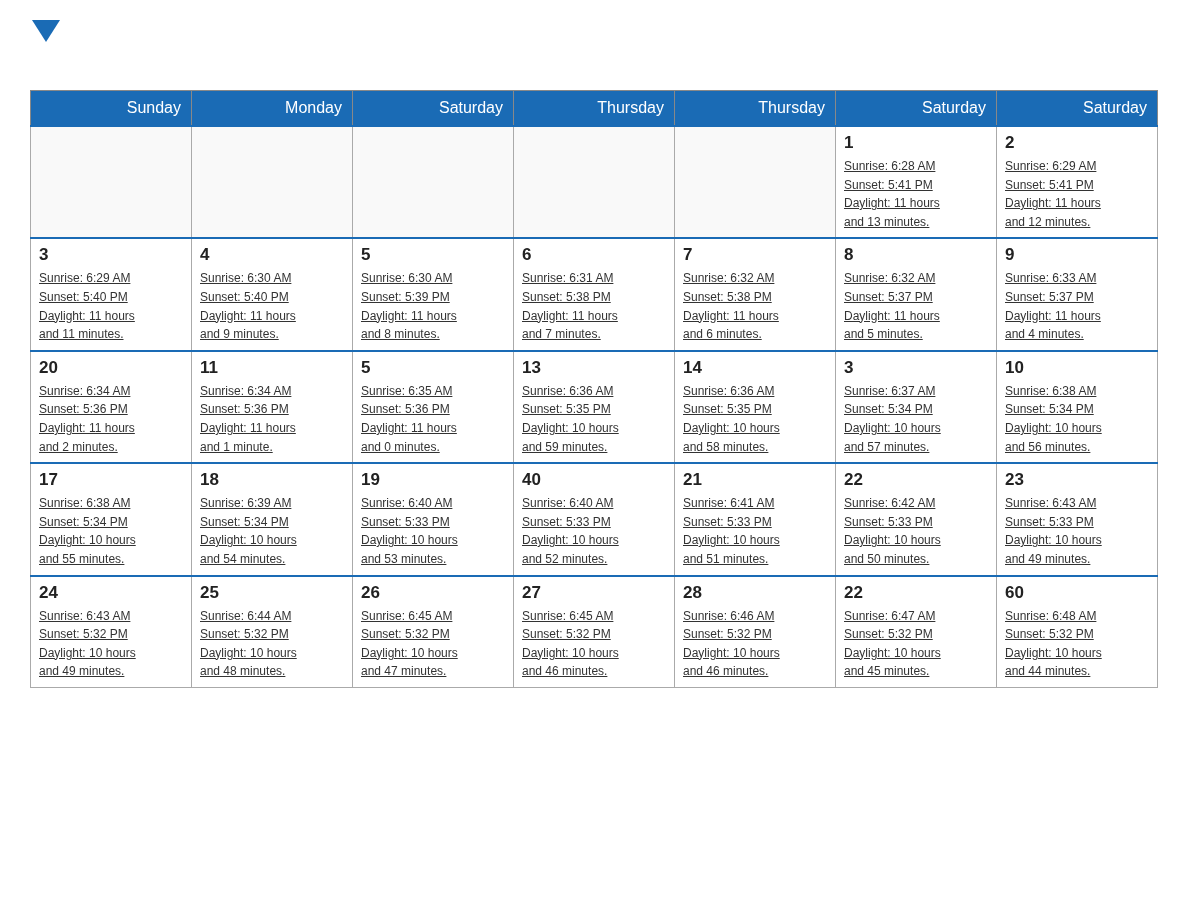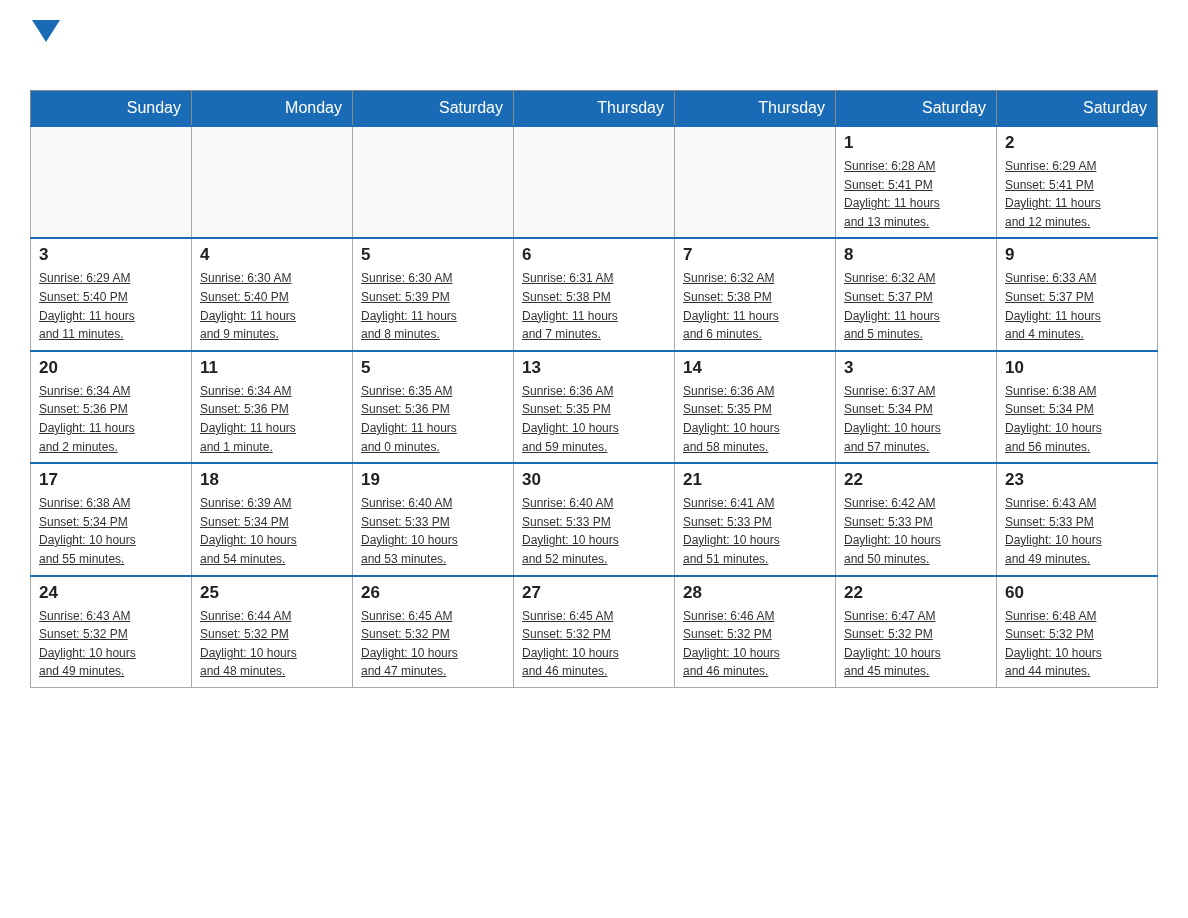--- a/index.html
+++ b/index.html
@@ -198,21 +198,21 @@
         </td>
         <td>
           <div class="day-number">18</div>
           <div class="day-info">Sunrise: 6:39 AM<br>Sunset: 5:34 PM<br>Daylight: 10 hours<br>and 54 minutes.</div>
         </td>
         <td>
           <div class="day-number">19</div>
           <div class="day-info">Sunrise: 6:40 AM<br>Sunset: 5:33 PM<br>Daylight: 10 hours<br>and 53 minutes.</div>
         </td>
         <td>
-          <div class="day-number">30</div>
+          <div class="day-number">40</div>
           <div class="day-info">Sunrise: 6:40 AM<br>Sunset: 5:33 PM<br>Daylight: 10 hours<br>and 52 minutes.</div>
         </td>
         <td>
           <div class="day-number">21</div>
           <div class="day-info">Sunrise: 6:41 AM<br>Sunset: 5:33 PM<br>Daylight: 10 hours<br>and 51 minutes.</div>
         </td>
         <td>
           <div class="day-number">22</div>
           <div class="day-info">Sunrise: 6:42 AM<br>Sunset: 5:33 PM<br>Daylight: 10 hours<br>and 50 minutes.</div>
         </td>

